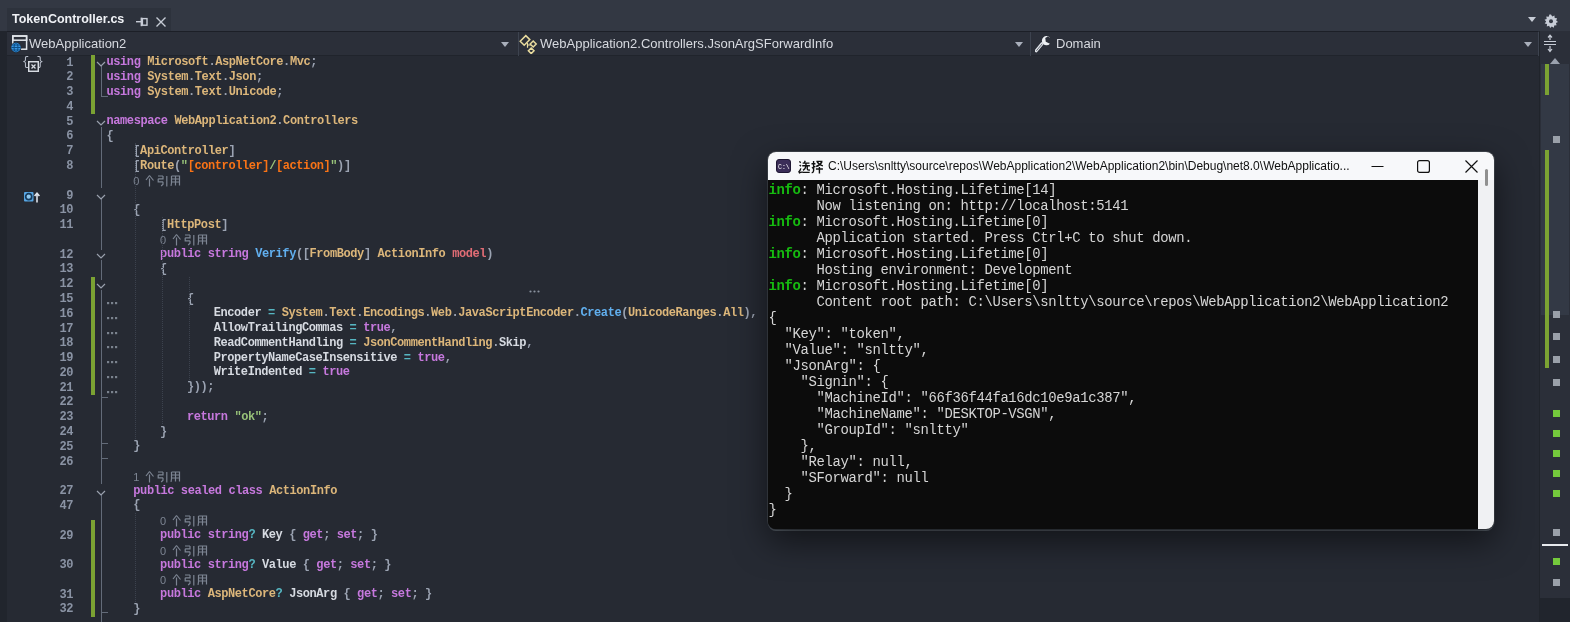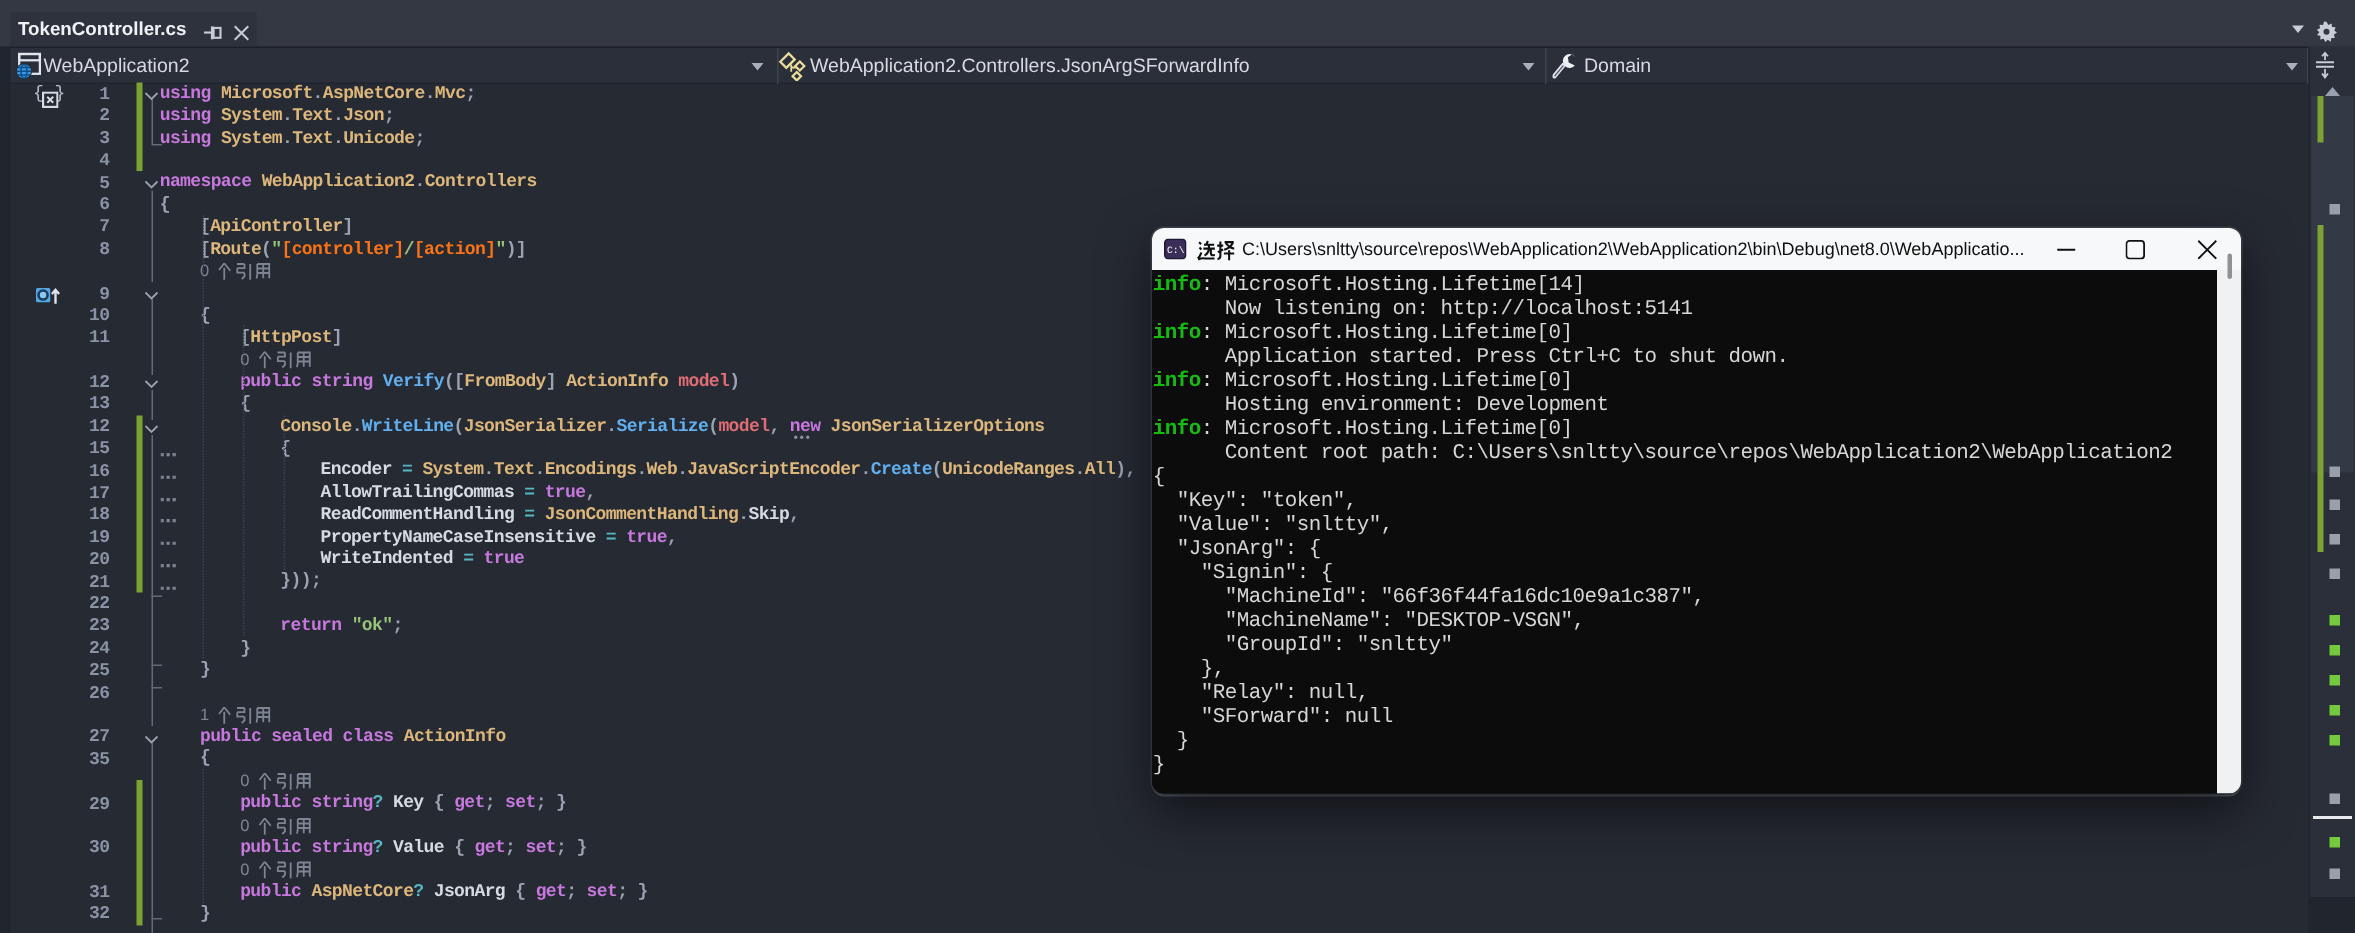--- a/index.html
+++ b/index.html
@@ -114,21 +114,20 @@
 <div class="ln" style="left:43px;top:188.5px">9</div>
 <div class="ln" style="left:43px;top:203.3px">10</div>
 <div class="row" style="left:133.3px;top:202.8px"><i class="p">{</i></div>
 <div class="ln" style="left:43px;top:218.1px">11</div>
 <div class="row" style="left:160.1px;top:217.6px"><i class="p">[</i><i class="t">HttpPost</i><i class="p">]</i></div>
 <div class="ln" style="left:43px;top:247.6px">12</div>
 <div class="row" style="left:160.1px;top:247.1px"><i class="k">public</i> <i class="k">string</i> <i class="m">Verify</i><i class="p">([</i><i class="t">FromBody</i><i class="p">]</i> <i class="t">ActionInfo</i> <i class="v">model</i><i class="p">)</i></div>
 <div class="ln" style="left:43px;top:262.4px">13</div>
 <div class="row" style="left:160.1px;top:261.9px"><i class="p">{</i></div>
 <div class="ln" style="left:43px;top:277.2px">12</div>
-<div class="row" style="left:186.9px;top:276.7px"><i class="t">Console</i><i class="p">.</i><i class="m">WriteLine</i><i class="p">(</i><i class="t">JsonSerializer</i><i class="p">.</i><i class="m">Serialize</i><i class="p">(</i><i class="v">model</i><i class="p">,</i> <i class="k">new</i> <i class="t">JsonSerializerOptions</i></div>
 <div class="ln" style="left:43px;top:292.0px">15</div>
 <div class="row" style="left:186.9px;top:291.5px"><i class="p">{</i></div>
 <div class="ln" style="left:43px;top:306.8px">16</div>
 <div class="row" style="left:213.7px;top:306.3px"><i class="w">Encoder</i> <i class="o">=</i> <i class="t">System</i><i class="p">.</i><i class="t">Text</i><i class="p">.</i><i class="t">Encodings</i><i class="p">.</i><i class="t">Web</i><i class="p">.</i><i class="t">JavaScriptEncoder</i><i class="p">.</i><i class="m">Create</i><i class="p">(</i><i class="t">UnicodeRanges</i><i class="p">.</i><i class="t">All</i><i class="p">),</i></div>
 <div class="ln" style="left:43px;top:321.5px">17</div>
 <div class="row" style="left:213.7px;top:321.0px"><i class="w">AllowTrailingCommas</i> <i class="o">=</i> <i class="k">true</i><i class="p">,</i></div>
 <div class="ln" style="left:43px;top:336.3px">18</div>
 <div class="row" style="left:213.7px;top:335.8px"><i class="w">ReadCommentHandling</i> <i class="o">=</i> <i class="t">JsonCommentHandling</i><i class="p">.</i><i class="w">Skip</i><i class="p">,</i></div>
 <div class="ln" style="left:43px;top:351.1px">19</div>
 <div class="row" style="left:213.7px;top:350.6px"><i class="w">PropertyNameCaseInsensitive</i> <i class="o">=</i> <i class="k">true</i><i class="p">,</i></div>
@@ -139,21 +138,21 @@
 <div class="ln" style="left:43px;top:395.4px">22</div>
 <div class="ln" style="left:43px;top:410.2px">23</div>
 <div class="row" style="left:186.9px;top:409.7px"><i class="k">return</i> <i class="s">"ok"</i><i class="p">;</i></div>
 <div class="ln" style="left:43px;top:425.0px">24</div>
 <div class="row" style="left:160.1px;top:424.5px"><i class="p">}</i></div>
 <div class="ln" style="left:43px;top:439.8px">25</div>
 <div class="row" style="left:133.3px;top:439.3px"><i class="p">}</i></div>
 <div class="ln" style="left:43px;top:454.6px">26</div>
 <div class="ln" style="left:43px;top:484.1px">27</div>
 <div class="row" style="left:133.3px;top:483.6px"><i class="k">public</i> <i class="k">sealed</i> <i class="k">class</i> <i class="t">ActionInfo</i></div>
-<div class="ln" style="left:43px;top:498.9px">35</div>
+<div class="ln" style="left:43px;top:498.9px">47</div>
 <div class="row" style="left:133.3px;top:498.4px"><i class="p">{</i></div>
 <div class="ln" style="left:43px;top:528.5px">29</div>
 <div class="row" style="left:160.1px;top:528.0px"><i class="k">public</i> <i class="k">string</i><i class="o">?</i> <i class="w">Key</i> <i class="p">{</i> <i class="k">get</i><i class="p">;</i> <i class="k">set</i><i class="p">;</i> <i class="p">}</i></div>
 <div class="ln" style="left:43px;top:558.0px">30</div>
 <div class="row" style="left:160.1px;top:557.5px"><i class="k">public</i> <i class="k">string</i><i class="o">?</i> <i class="w">Value</i> <i class="p">{</i> <i class="k">get</i><i class="p">;</i> <i class="k">set</i><i class="p">;</i> <i class="p">}</i></div>
 <div class="ln" style="left:43px;top:587.6px">31</div>
 <div class="row" style="left:160.1px;top:587.1px"><i class="k">public</i> <i class="t">AspNetCore</i><i class="o">?</i> <i class="w">JsonArg</i> <i class="p">{</i> <i class="k">get</i><i class="p">;</i> <i class="k">set</i><i class="p">;</i> <i class="p">}</i></div>
 <div class="ln" style="left:43px;top:602.4px">32</div>
 <div class="row" style="left:133.3px;top:601.9px"><i class="p">}</i></div>
 <div class="cl" style="left:133.3px;top:174.2px;height:14px">0&nbsp;<svg class="hz" style="width:11px;height:12px" viewBox="0 0 11 12" fill="none" stroke="currentColor" stroke-width="1.2">

